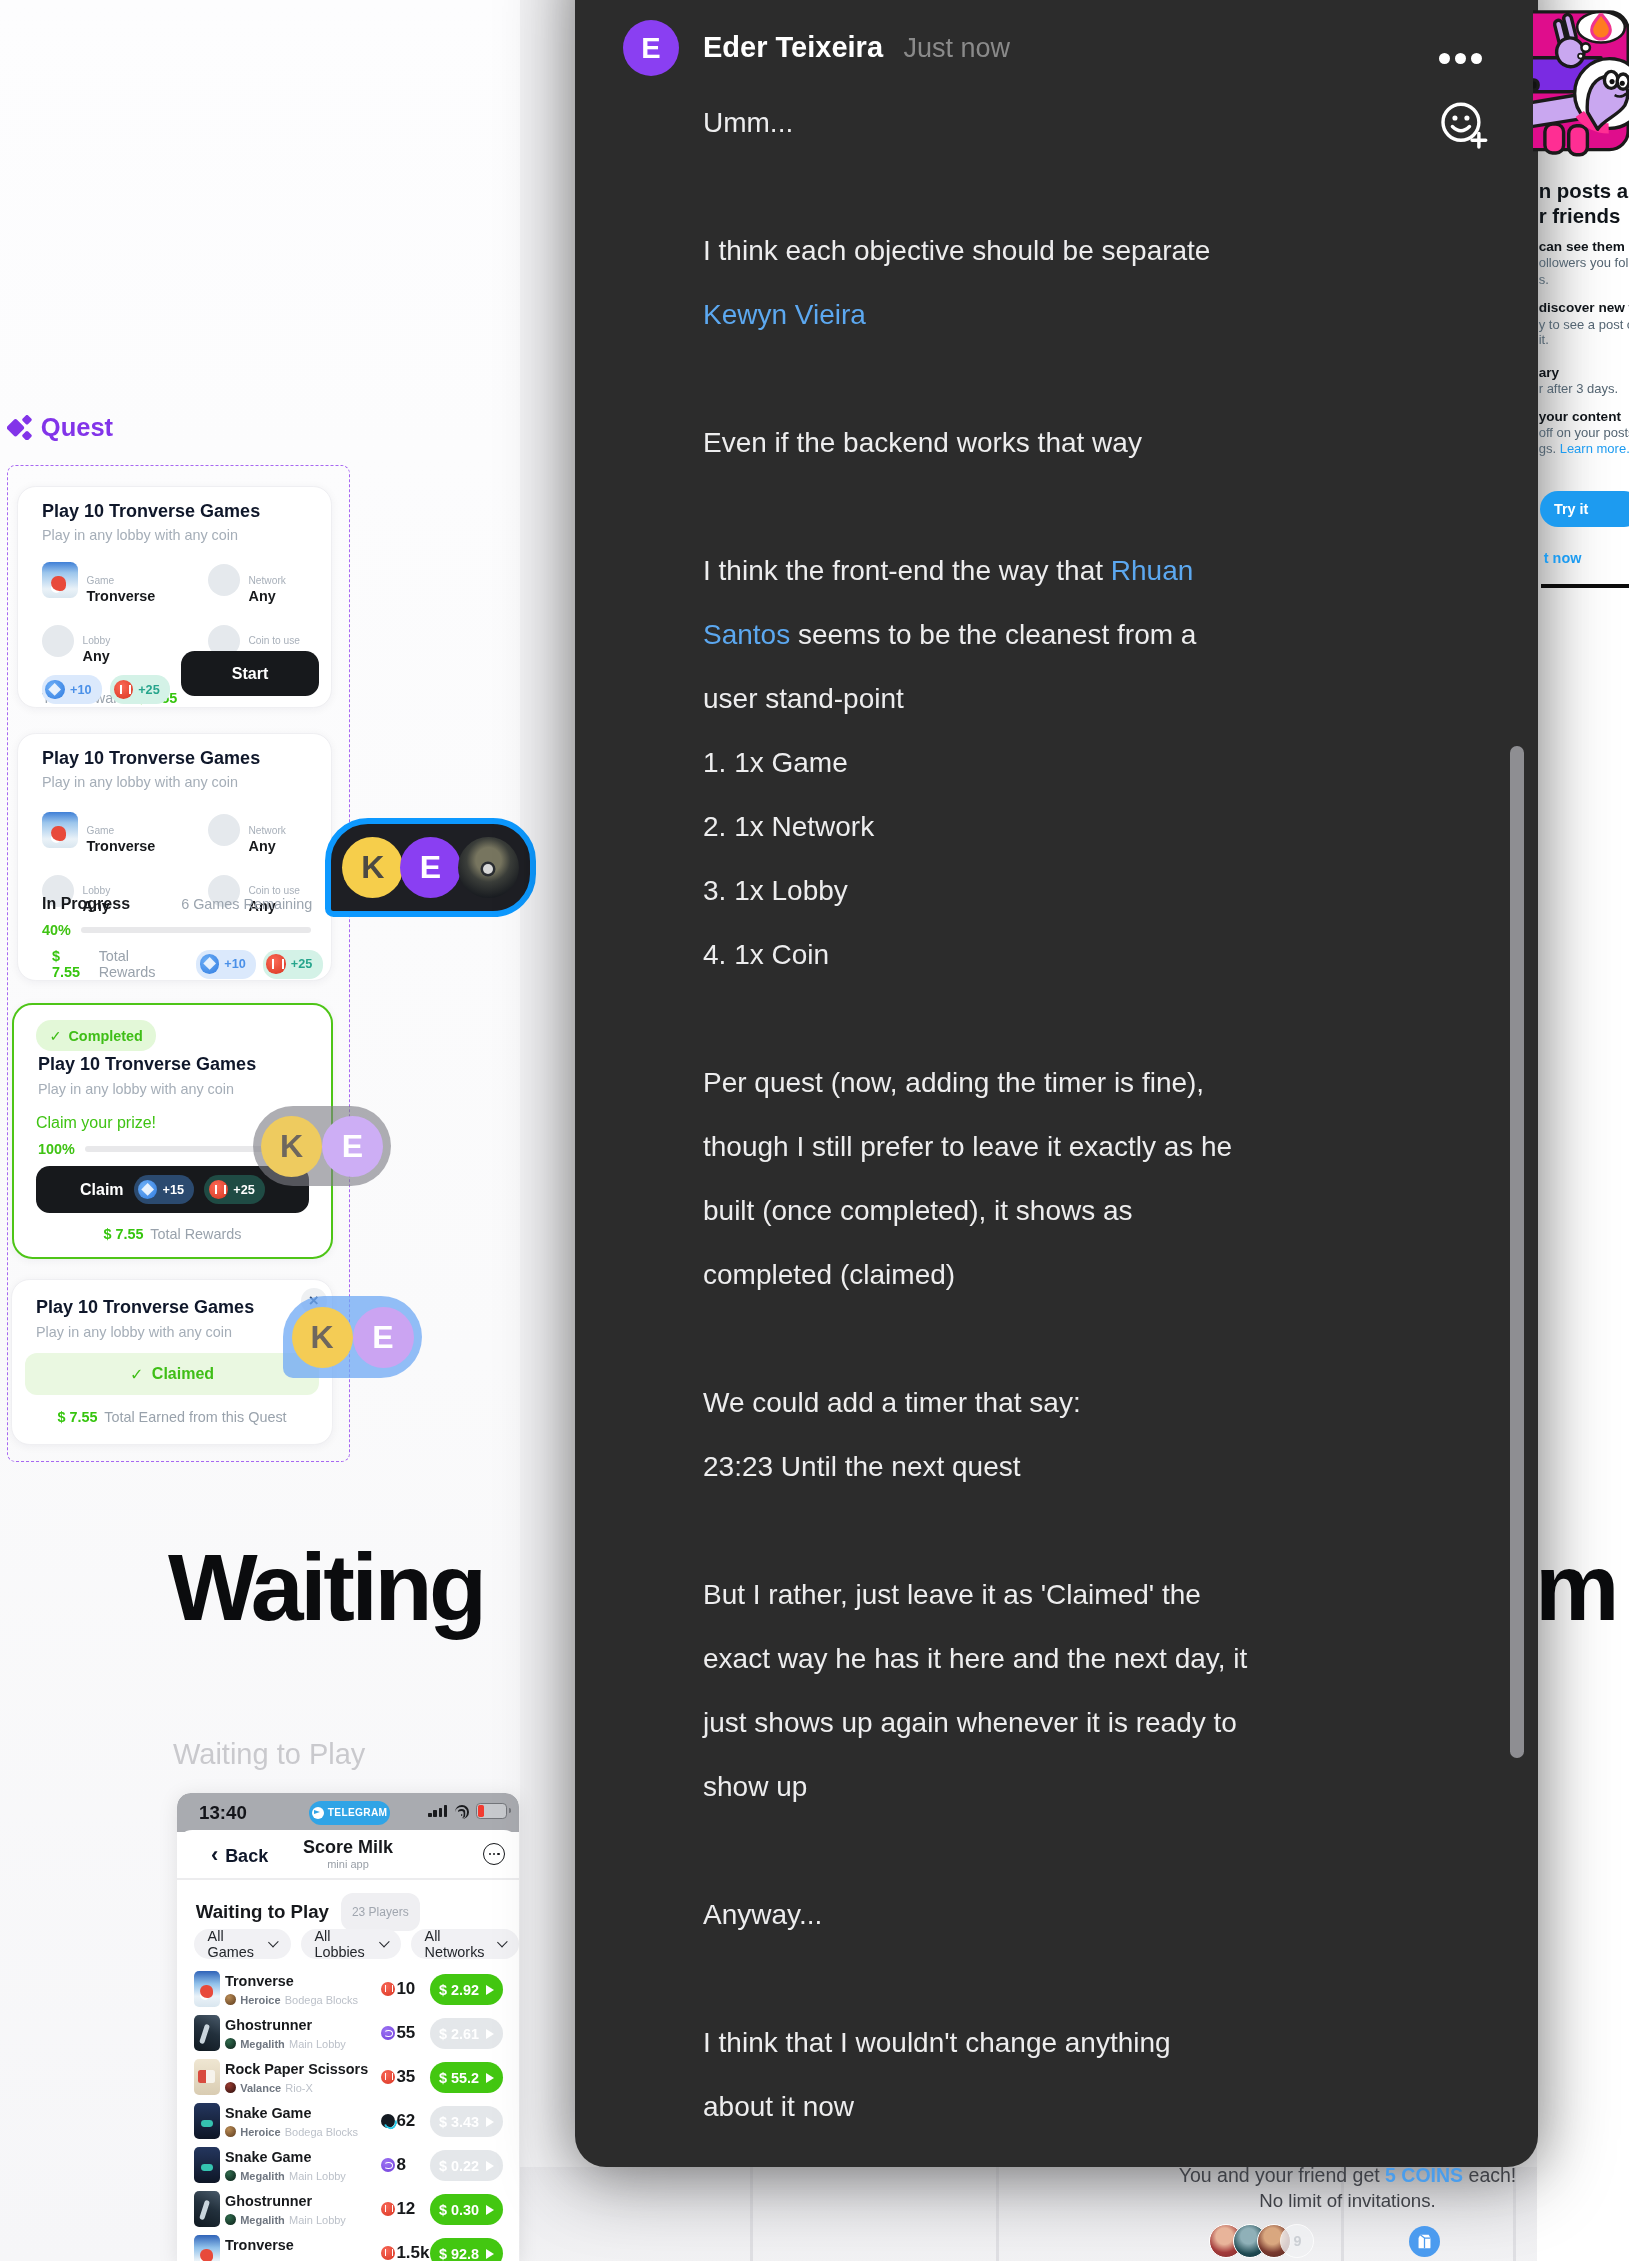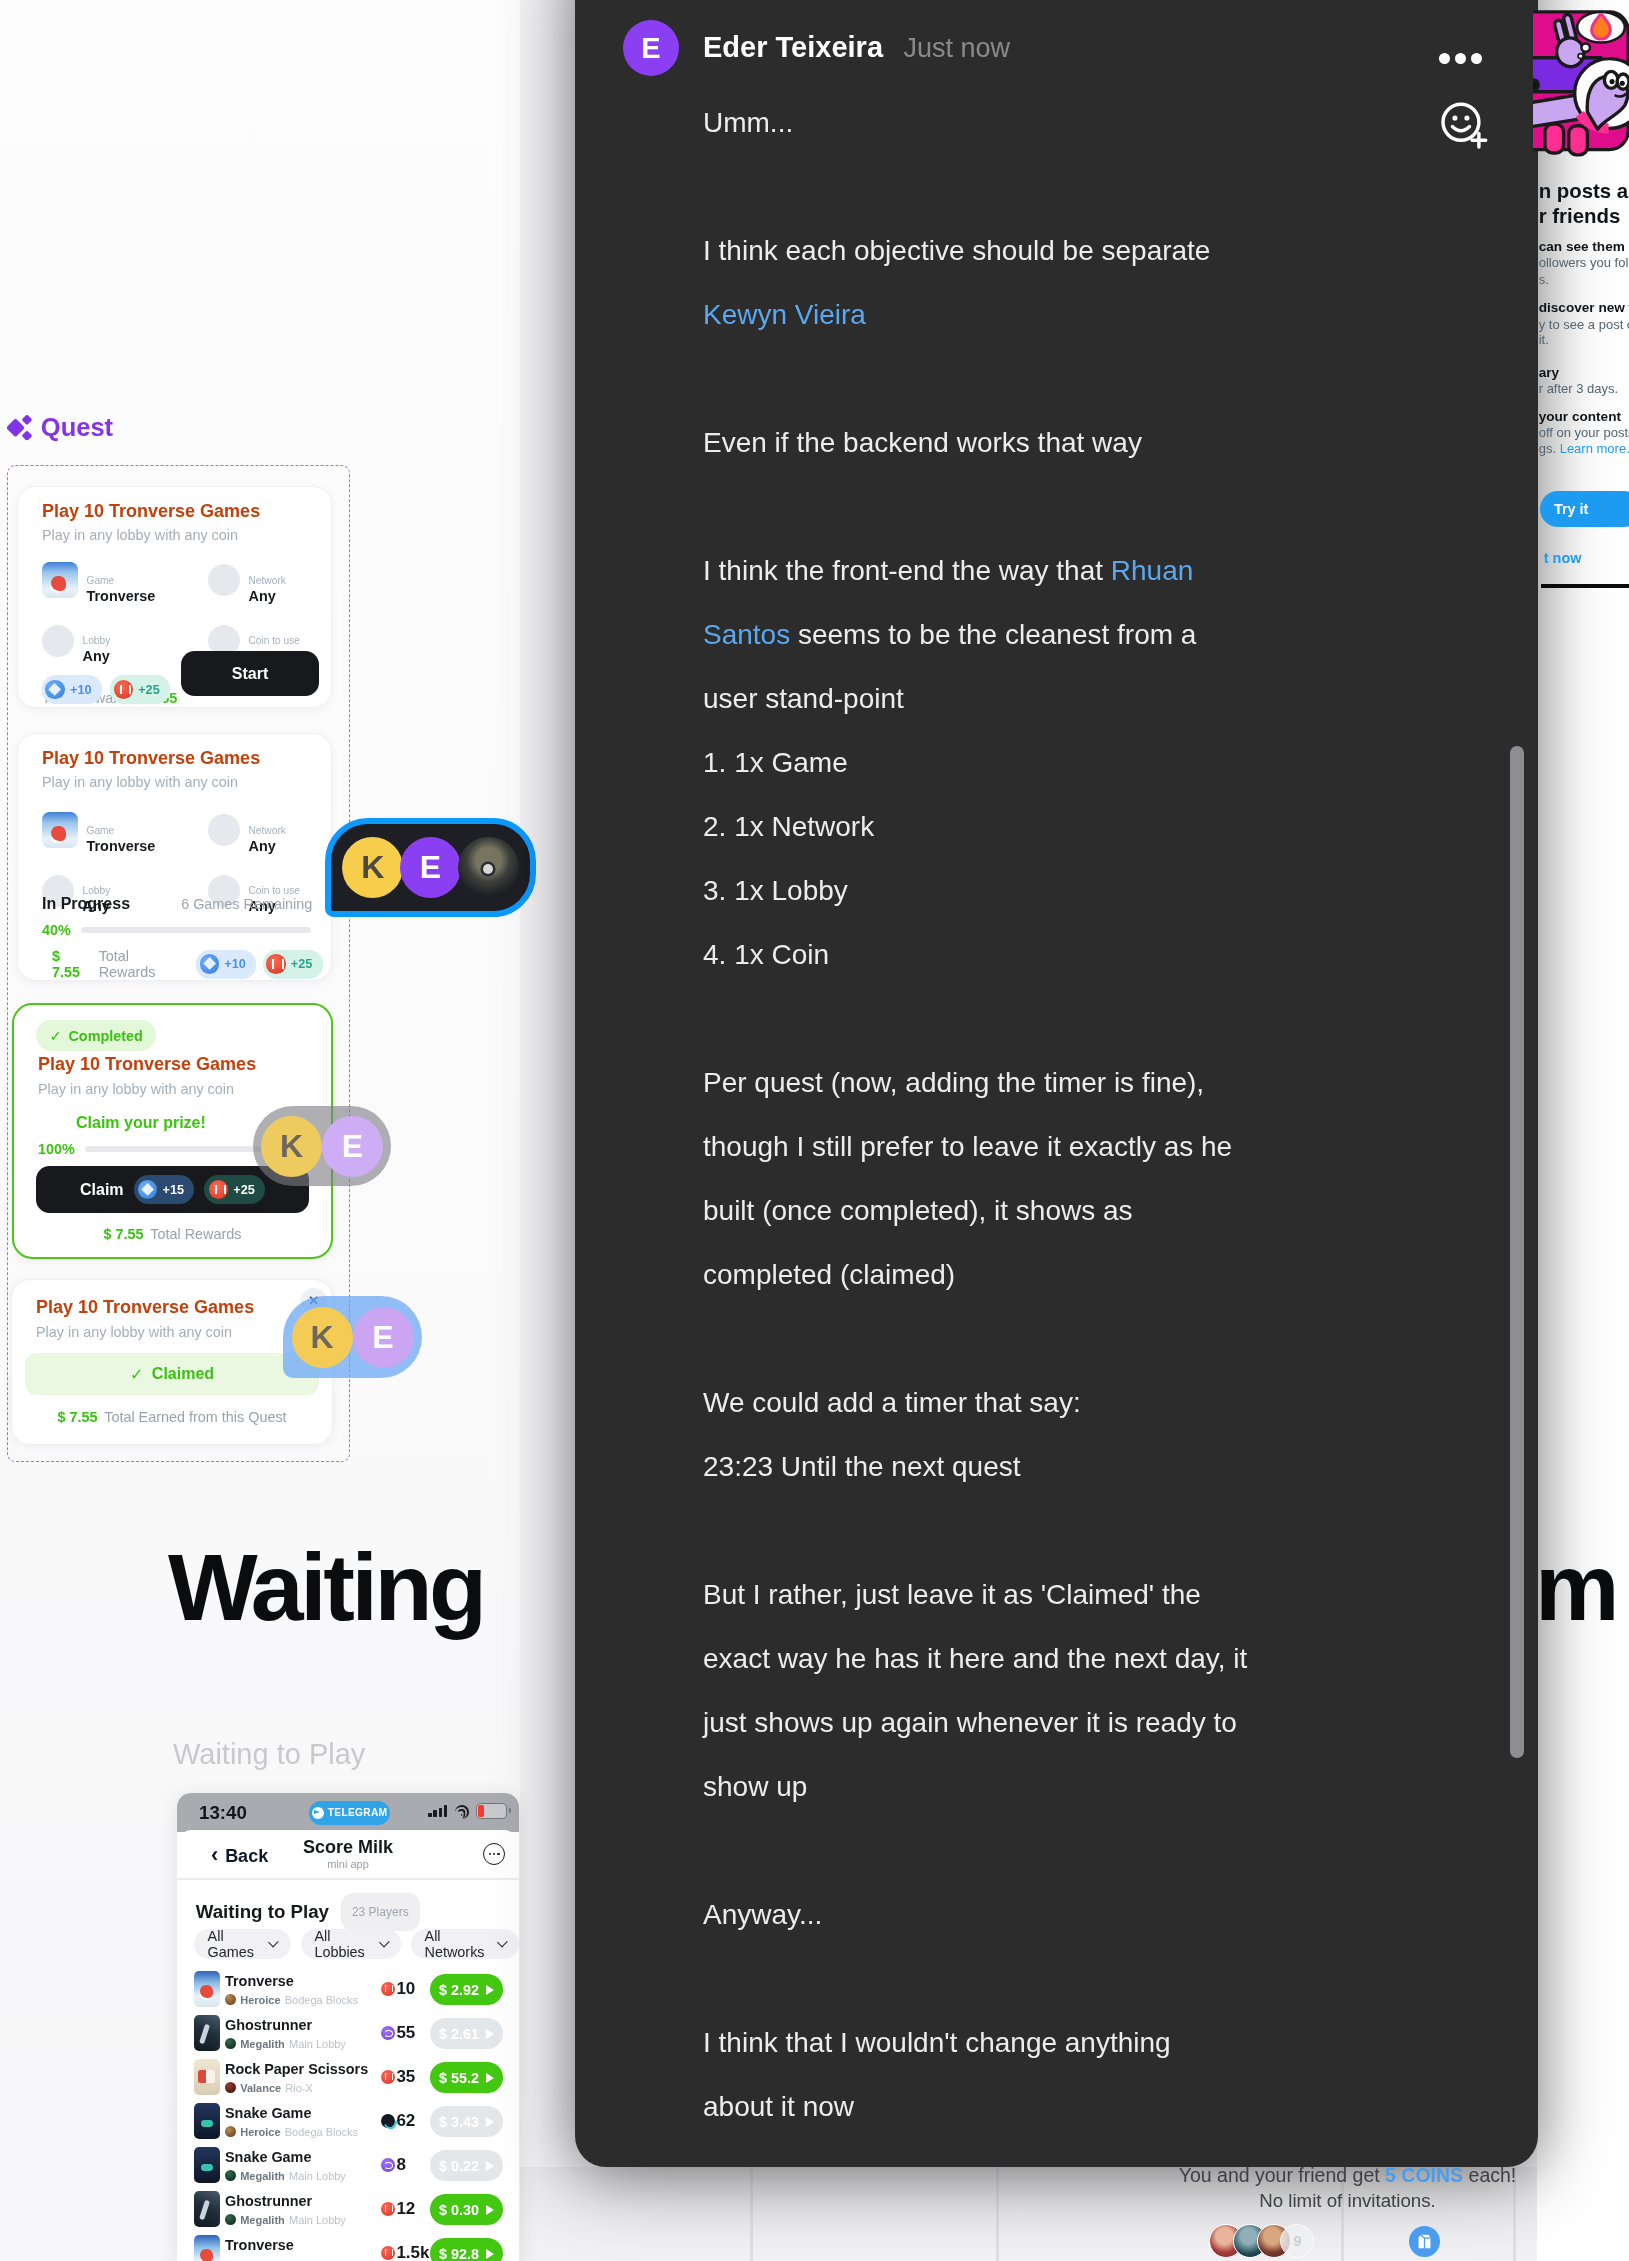--- a/index.html
+++ b/index.html
@@ -14,21 +14,21 @@
   .fgap{top:2167px;width:2.5px;height:94px;background:#DFDFE3;}
 
   
   #quest-label{left:6.8px;top:413px;display:flex;align-items:center;gap:8.5px;color:#8234E9;font-size:25.5px;font-weight:700;}
   #quest-dashed{left:6.8px;top:465px;width:341px;height:995px;border:1.7px dashed #A767F2;border-radius:8.5px;}
   .qcard{position:absolute;left:17px;width:313px;background:#fff;border:0.8px solid #EFEFF2;border-radius:18.7px;box-shadow:0 1.7px 8.5px rgba(25,25,60,.05);}
   #qcard1{top:486px;height:220px;}
   #qcard2{top:733px;height:246px;}
   #qcard3{left:12px;top:1003px;width:317px;height:252px;border:2.5px solid #4EC517;border-radius:20.4px;}
   #qcard4{left:11px;top:1279px;width:320px;height:164px;}
-  .q-title{position:absolute;left:24px;top:13.6px;font-size:18px;font-weight:700;color:#c2410c;}
+  .q-title{position:absolute;left:24px;top:13.6px;font-size:18px;font-weight:700;color:#0f172a;}
   .q-sub{position:absolute;left:24px;top:40px;font-size:14.4px;color:#A5AEB8;}
   .q-fields{position:absolute;left:24px;top:70px;width:272px;display:grid;grid-template-columns:166px 1fr;row-gap:13.6px;}
   .q-field{display:flex;align-items:center;gap:8.5px;}
   .q-circle{width:32px;height:32px;border-radius:50%;background:#E5E9ED;flex:0 0 auto;}
   .q-thumb{width:36px;height:36px;border-radius:7.6px;flex:0 0 auto;
            background:linear-gradient(180deg,#3F7FD6 0%,#9CC6EC 30%,#EAF2F8 75%,#D9E6EF 100%);position:relative;overflow:hidden;}
   .q-thumb::after{content:"";position:absolute;left:8.5px;top:13.6px;width:15.3px;height:15.3px;border-radius:50% 50% 40% 60%;background:#E84A3B;box-shadow:-3.4px 5.1px 0 -3.4px #fff;}
   .q-flabel{font-size:10.2px;color:#A8B0BA;margin-top:18px;}
   .q-fvalue{font-size:14.4px;font-weight:700;color:#17191C;margin-top:1.7px;}
   .q-total{position:absolute;left:24px;top:166px;font-size:14.4px;color:#99A2AC;margin-top:37px;}
@@ -48,21 +48,21 @@
   .q-inprog{font-size:16px;font-weight:700;color:#17191C;}
   .q-remaining{font-size:14.4px;color:#9CA5AF;}
   .prog-row{position:absolute;left:24px;right:20.4px;display:flex;align-items:center;gap:10.2px;}
   .prog-pct{font-size:14.4px;font-weight:700;color:#3FC313;flex:0 0 auto;}
   .prog-track{flex:1;height:6.8px;border-radius:4.2px;background:#E8E8EA;overflow:hidden;}
   .prog-fill{height:100%;border-radius:4.2px;background:linear-gradient(90deg,#49C916,#5ED42A);}
   .rewards-center{position:absolute;left:0;right:0;display:flex;justify-content:center;align-items:center;gap:6.8px;font-size:14.4px;color:#99A2AC;}
   #c2-rewards{top:214px;justify-content:flex-start;left:34px;right:8.5px;}
   .done-badge{position:absolute;left:22px;top:15.3px;display:inline-flex;align-items:center;gap:6.8px;height:31px;padding:0 13.6px;border-radius:15.3px;background:#E3F8D8;color:#3FBE17;font-size:14.4px;font-weight:700;}
   .check{color:#3FBE17;font-family:"DejaVu Sans",sans-serif;font-weight:700;}
-  .claim-text{position:absolute;left:22px;top:109px;font-size:16px;font-weight:700;color:#3FC313;margin-left:40px;}
+  .claim-text{position:absolute;left:22px;top:109px;font-size:16px;font-weight:400;color:#3FC313;}
   #claim-btn{left:22px;right:22px;top:161px;height:47px;gap:10.2px;}
   .badge-d{display:inline-flex;align-items:center;gap:5.1px;height:29px;border-radius:14.4px;padding:0 10.2px 0 4.2px;font-size:12.7px;font-weight:700;color:#fff;}
   .badge-dblue{background:#2B4A6F;}
   .badge-dteal{background:#1F4B44;}
   .claimed-pill{position:absolute;left:12.7px;right:12.7px;top:73px;height:42px;border-radius:12px;background:#EAF8E1;display:flex;align-items:center;justify-content:center;gap:8.5px;font-size:16px;font-weight:700;color:#3FBE17;}
   #card4-close{position:absolute;left:301px;top:1288px;width:25.5px;height:25.5px;border-radius:50%;background:rgba(40,60,90,.08);color:#35507A;font-size:17px;font-weight:700;display:flex;align-items:center;justify-content:center;cursor:pointer;}
 
   
   .collab{position:absolute;display:flex;align-items:center;justify-content:center;gap:0;}
   .collab .av{width:61px;height:61px;border-radius:50%;display:flex;align-items:center;justify-content:center;font-size:32px;font-weight:700;flex:0 0 auto;}

